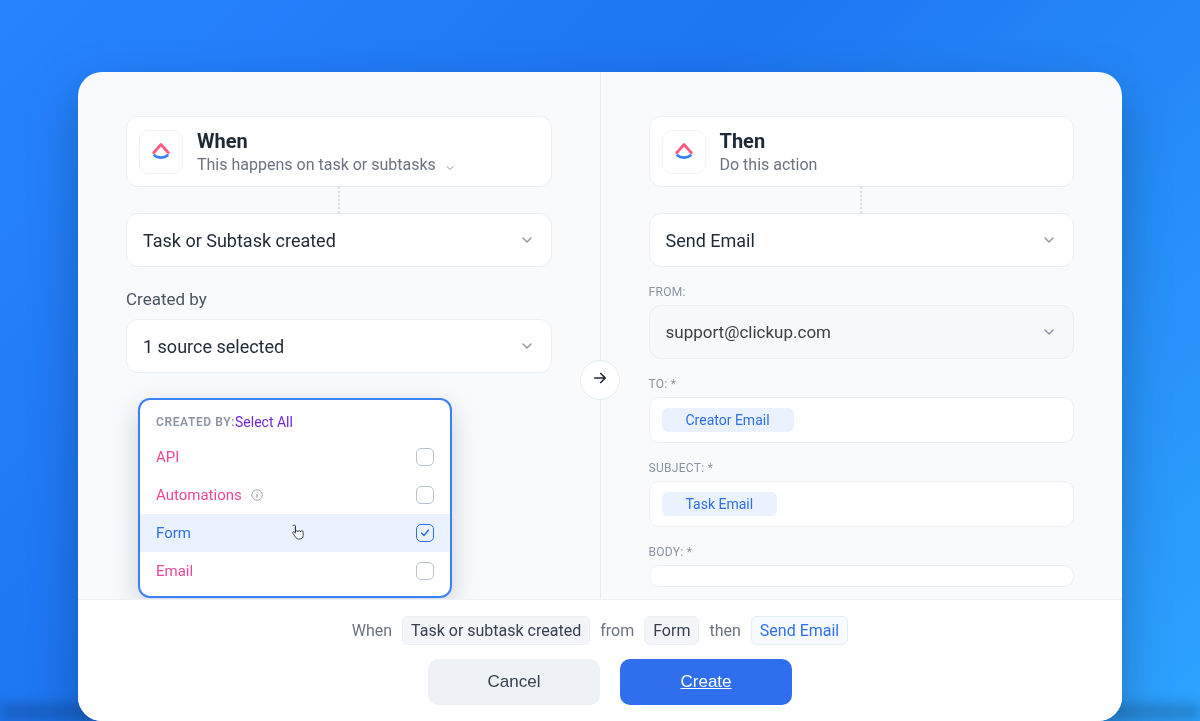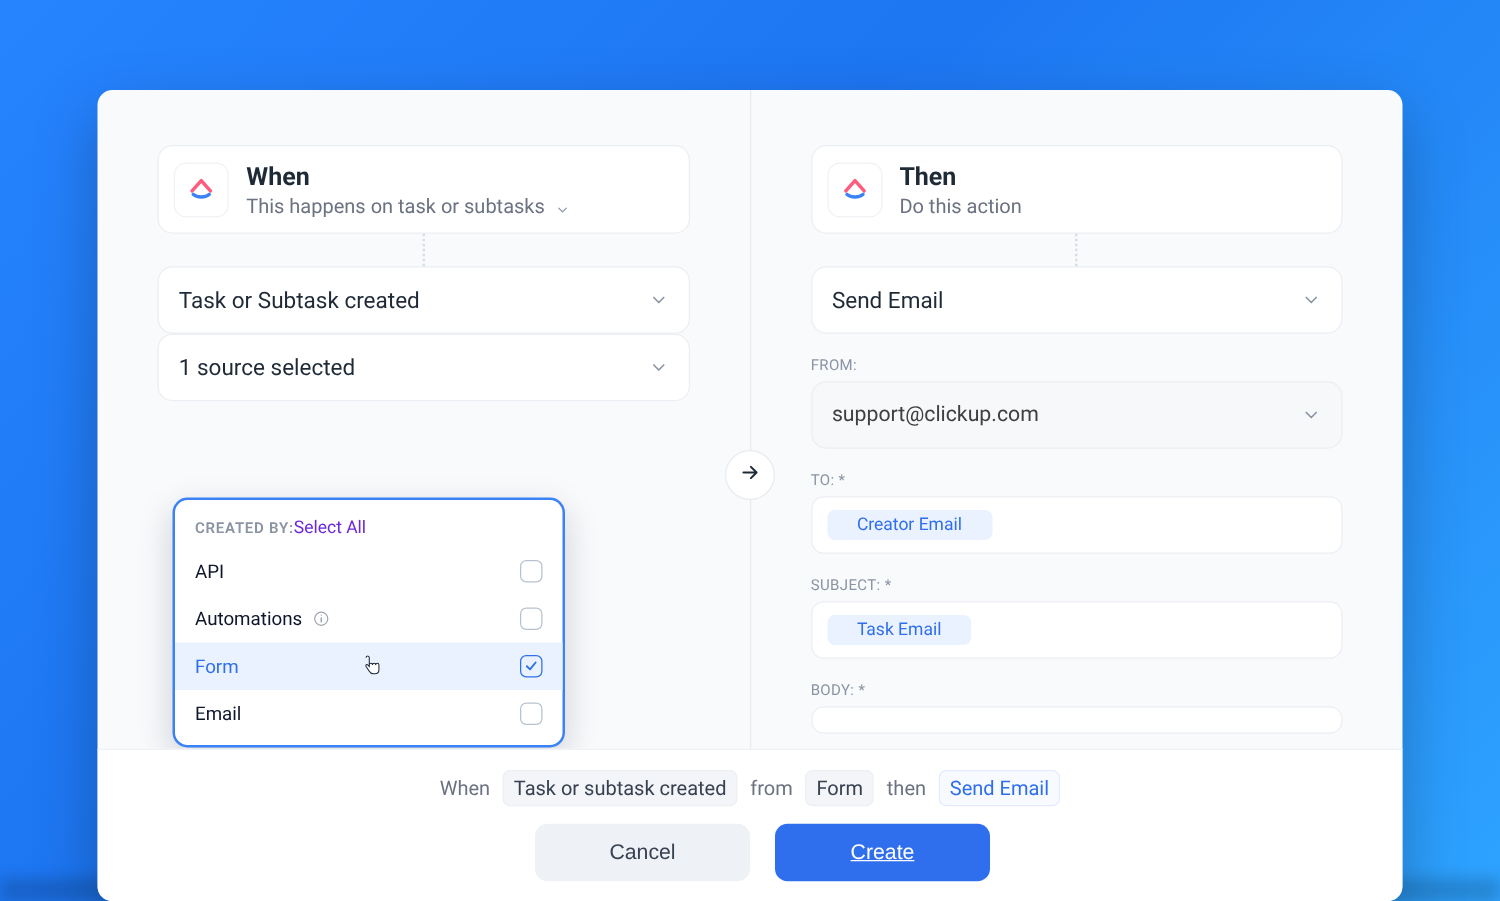--- a/index.html
+++ b/index.html
@@ -18,21 +18,21 @@
     background: rgba(0,0,0,0.18);
     filter: blur(6px);
   }
   .panel {
     position: absolute;
     left: 78px;
     top: 72px;
     right: 78px;
     bottom: 0;
     background: #f8fafc;
-    border-radius: 12px;
+    border-radius: 24px;
     box-shadow: 0 20px 50px rgba(0,0,0,0.25);
     overflow: hidden;
   }
 
   
   .cols {
     display: flex;
     align-items: stretch;
     position: absolute;
     inset: 0;
@@ -163,21 +163,21 @@
     font-weight: 600;
   }
   .popover-header .sel {
     font-size: 14px; color: #6d28d9;
     cursor: pointer;
   }
   .opt {
     display: flex; justify-content: space-between; align-items: center;
     padding: 10px 16px;
     font-size: 15px;
-    color: #0f172a;
+    color: #ec4899;
     cursor: pointer;
     position: relative;
   }
   .opt.hover {
     background: #eaf2ff;
     color: #2f6fed;
   }
   .opt .left { display:flex; align-items:center; gap:8px; }
   .info-ic { color:#9aa3af; display:inline-flex; }
   .cursor {
@@ -287,20 +287,21 @@
 
       <div class="select-card">
         <span>Task or Subtask created</span>
         <span class="chev">
           <svg width="16" height="16" viewBox="0 0 24 24" fill="none">
               <path d="M6 9l6 6 6-6" stroke="currentColor" stroke-width="2" stroke-linecap="round" stroke-linejoin="round"></path>
             </svg>
         </span>
       </div>
 
+      <div class="fieldlabel">Created by</div>
 
       <div class="select-card">
         <span>1 source selected</span>
         <span class="chev">
           <svg width="16" height="16" viewBox="0 0 24 24" fill="none">
               <path d="M6 9l6 6 6-6" stroke="currentColor" stroke-width="2" stroke-linecap="round" stroke-linejoin="round"></path>
             </svg>
         </span>
       </div>
 

